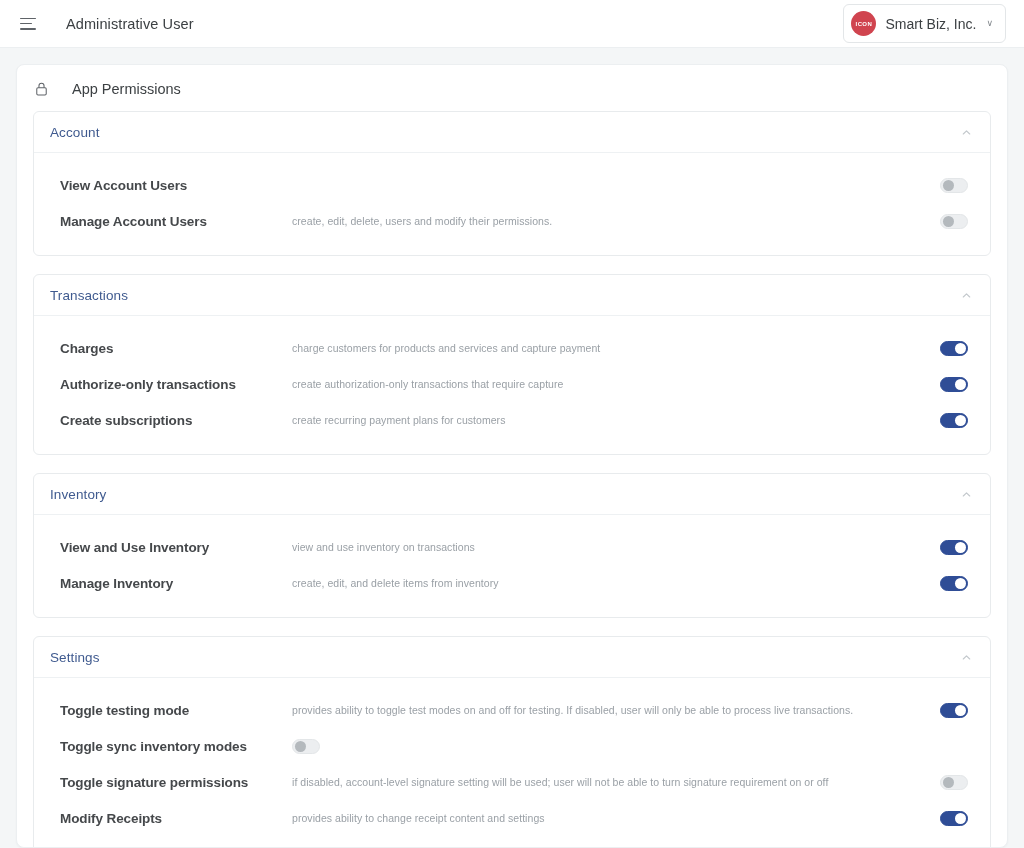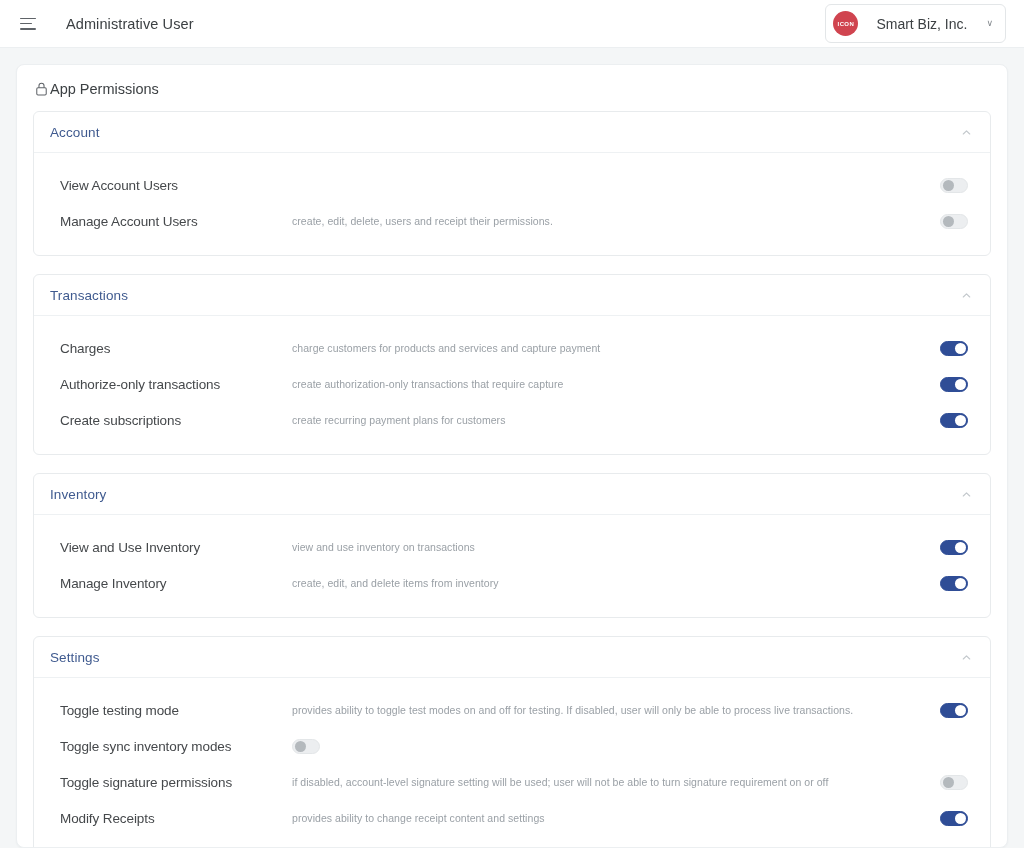--- a/index.html
+++ b/index.html
@@ -46,21 +46,21 @@
     font-size: 14.5px;
     color: #3c4043;
     letter-spacing: .1px;
   }
 
   .spacer { flex: 1 1 auto; }
 
   .org-chip {
     display: flex;
     align-items: center;
-    gap: 18px;
+    gap: 9px;
     border: 1px solid #e3e6e8;
     border-radius: 6px;
     background: #fff;
     padding: 6px 12px 6px 7px;
     cursor: pointer;
   }
   .org-avatar {
     width: 25px; height: 25px;
     border-radius: 50%;
     background: #d0444f;
@@ -87,21 +87,21 @@
     border: 1px solid #eceff1;
     border-radius: 8px;
     height: 100%;
     overflow: hidden;
     box-shadow: 0 1px 2px rgba(60,64,67,.04);
   }
 
   .panel-head {
     display: flex;
     align-items: center;
-    gap: 2px;
+    gap: 24px;
     padding: 16px 20px 14px 18px;
   }
   .lock-icon { width: 13px; height: 14px; flex: 0 0 auto; display: block; }
   .panel-title { font-size: 14.5px; color: #3c4043; }
 
   .panel-body { padding: 0 16px; }
 
   
   .section {
     border: 1px solid #e8ebed;
@@ -135,21 +135,21 @@
   .perm-row {
     display: flex;
     align-items: center;
     padding: 9px 22px 9px 26px;
     min-height: 36px;
   }
   .perm-label {
     width: 232px;
     flex: 0 0 232px;
     font-size: 13.5px;
-    font-weight: normal;
+    font-weight: bold;
     color: #45484b;
     letter-spacing: -.1px;
   }
   .perm-desc {
     flex: 1 1 auto;
     font-size: 10.5px;
     color: #9aa0a6;
     letter-spacing: .05px;
     padding-right: 16px;
   }
@@ -225,21 +225,21 @@
           <div class="section-rows">
             <div class="perm-row">
               <div class="perm-label">View Account Users</div>
               <div class="perm-desc"></div>
               <div class="toggle">
                 <span class="knob"></span>
               </div>
             </div>
             <div class="perm-row">
               <div class="perm-label">Manage Account Users</div>
-              <div class="perm-desc">create, edit, delete, users and receipt their permissions.</div>
+              <div class="perm-desc">create, edit, delete, users and modify their permissions.</div>
               <div class="toggle">
                 <span class="knob"></span>
               </div>
             </div>
           </div>
         </div>
         <div class="section">
           <div class="section-head">
             <div class="section-name">Transactions</div>
             <svg class="chevron" viewBox="0 0 12 12" fill="none">

